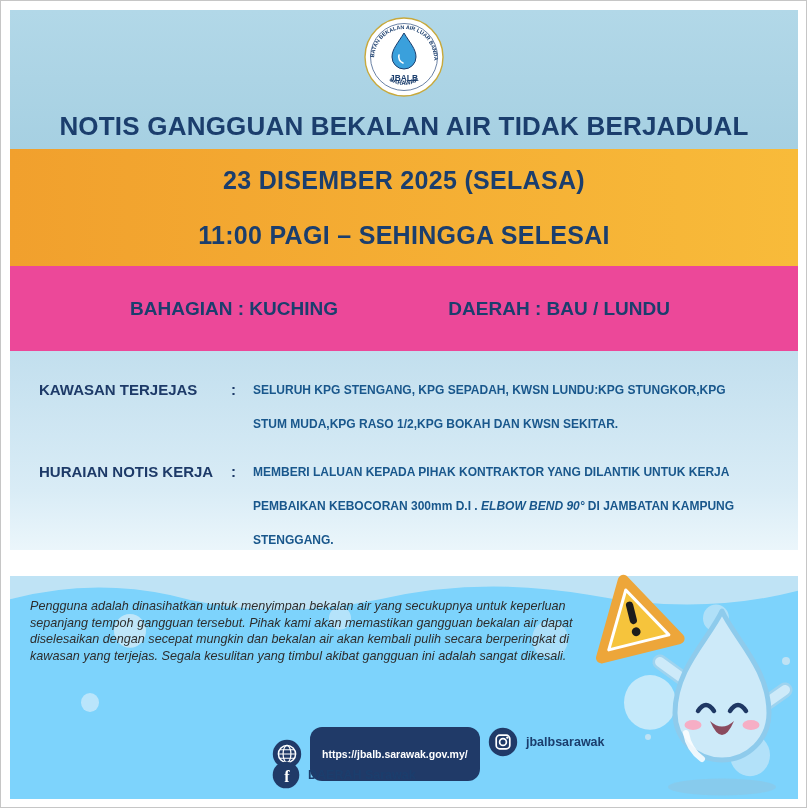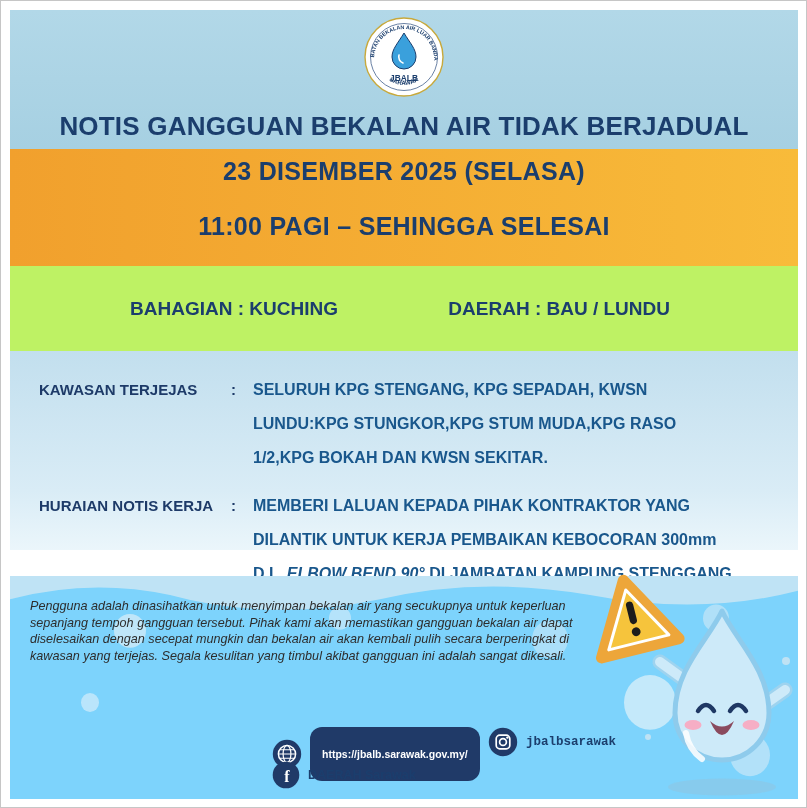--- a/index.html
+++ b/index.html
@@ -4,41 +4,41 @@
 <style>
   * { margin:0; padding:0; box-sizing:border-box; }
   html,body { width:807px; height:808px; }
   body { position:relative; font-family:"Liberation Sans", sans-serif; background:#ededed; }
   .frame { position:absolute; inset:0; background:#ffffff; border:1px solid #c6c6c6; }
   .canvas { position:absolute; left:9px; top:9px; width:788px; height:789px; overflow:hidden; background:#ffffff; }
   .sec { position:absolute; left:0; width:100%; }
   .sec-top { top:0; height:139px; background:linear-gradient(180deg,#b2d8e8,#a6d0e2); }
   .logo-wrap { position:absolute; left:50%; top:7px; transform:translateX(-50%); width:80px; height:80px; }
   .page-title { position:absolute; bottom:7px; width:100%; text-align:center; font-size:26px; font-weight:bold; color:#1b3e6d; letter-spacing:.2px; }
-  .sec-banner { top:139px; height:117px; background:linear-gradient(90deg,#f1a02d,#f8bb3a); display:flex; flex-direction:column; gap:10px; }
+  .sec-banner { top:139px; height:117px; background:linear-gradient(90deg,#f1a02d,#f8bb3a); display:flex; flex-direction:column; justify-content:center; gap:10px; }
   .banner-line { text-align:center; font-size:25px; font-weight:bold; color:#1b3e6d; line-height:45px; letter-spacing:.3px; }
-  .sec-region { top:256px; height:85px; background:#bef264; display:flex; align-items:center; justify-content:space-between; padding:0 128px 0 120px; }
+  .sec-region { top:256px; height:85px; background:#ec4899; display:flex; align-items:center; justify-content:space-between; padding:0 128px 0 120px; }
   .region-label { font-size:19px; font-weight:bold; color:#1b3e6d; }
   .sec-details { top:341px; height:199px; background:linear-gradient(180deg,#c2dfee 0%,#d9ecf6 70%,#ebf6fb 100%); }
   .details-grid { display:grid; grid-template-columns:192px 22px 486px; row-gap:14px; margin:22px 0 0 29px; }
   .d-label, .d-colon { font-size:15px; font-weight:bold; color:#1d3a68; line-height:34px; }
-  .d-value { font-size:16px; font-weight:bold; color:#19578c; line-height:34px; }
+  .d-value { font-size:12px; font-weight:bold; color:#19578c; line-height:34px; }
   .d-value .it { font-style:italic; }
   .sec-splash { top:566px; height:235px; background:#7dd3fc; }
   .splash-deco { position:absolute; inset:0; width:100%; height:100%; }
   .advisory { position:absolute; left:20px; top:22px; width:556px; font-size:12.6px; font-style:italic; line-height:16.6px; color:#2d2d2d; }
   .contact-bar { position:absolute; left:0; top:100px; height:31px; width:100%; }
   .orange-chip { position:absolute; left:0; top:0; width:48px; height:31px; background:#f2a52e; }
   .navy-bar { position:absolute; left:48px; top:0; width:546px; height:31px; background:#203a68; color:#fff; display:flex; align-items:center; justify-content:center; font-size:16px; font-weight:bold; letter-spacing:.6px; overflow:hidden; }
   .stripe { position:absolute; top:-5px; height:42px; width:9px; background:#ffffff; transform:skewX(-30deg); }
   .s1 { right:12px; } .s2 { right:29px; }
   .contact-item { position:absolute; display:flex; align-items:center; gap:8px; }
   .ci-call { left:13px; top:138px; }
   .ci-web { left:262px; top:151px; }
-  .ci-ig { left:478px; top:151px;font-family:Liberation Mono, monospace; }
+  .ci-ig { left:478px; top:151px; }
   .ci-fb { left:262px; top:185px; }
   .ci-text { font-size:11px; font-weight:bold; color:#1b3e6d; line-height:14px; }
   .ci-label { font-size:12.5px; font-weight:bold; color:#1b3e6d; }
   .web-pill { background:#203a68; color:#ffffff; font-size:10.5px; font-weight:bold; padding:21px 12px; border-radius:12px; white-space:nowrap; }
   .bottom-bar { position:absolute; left:0; bottom:0; width:100%; height:11px; background:#203a68; }
   .mascot { position:absolute; left:572px; top:551px; width:218px; height:238px; }
 </style>
 </head>
 <body>
 

